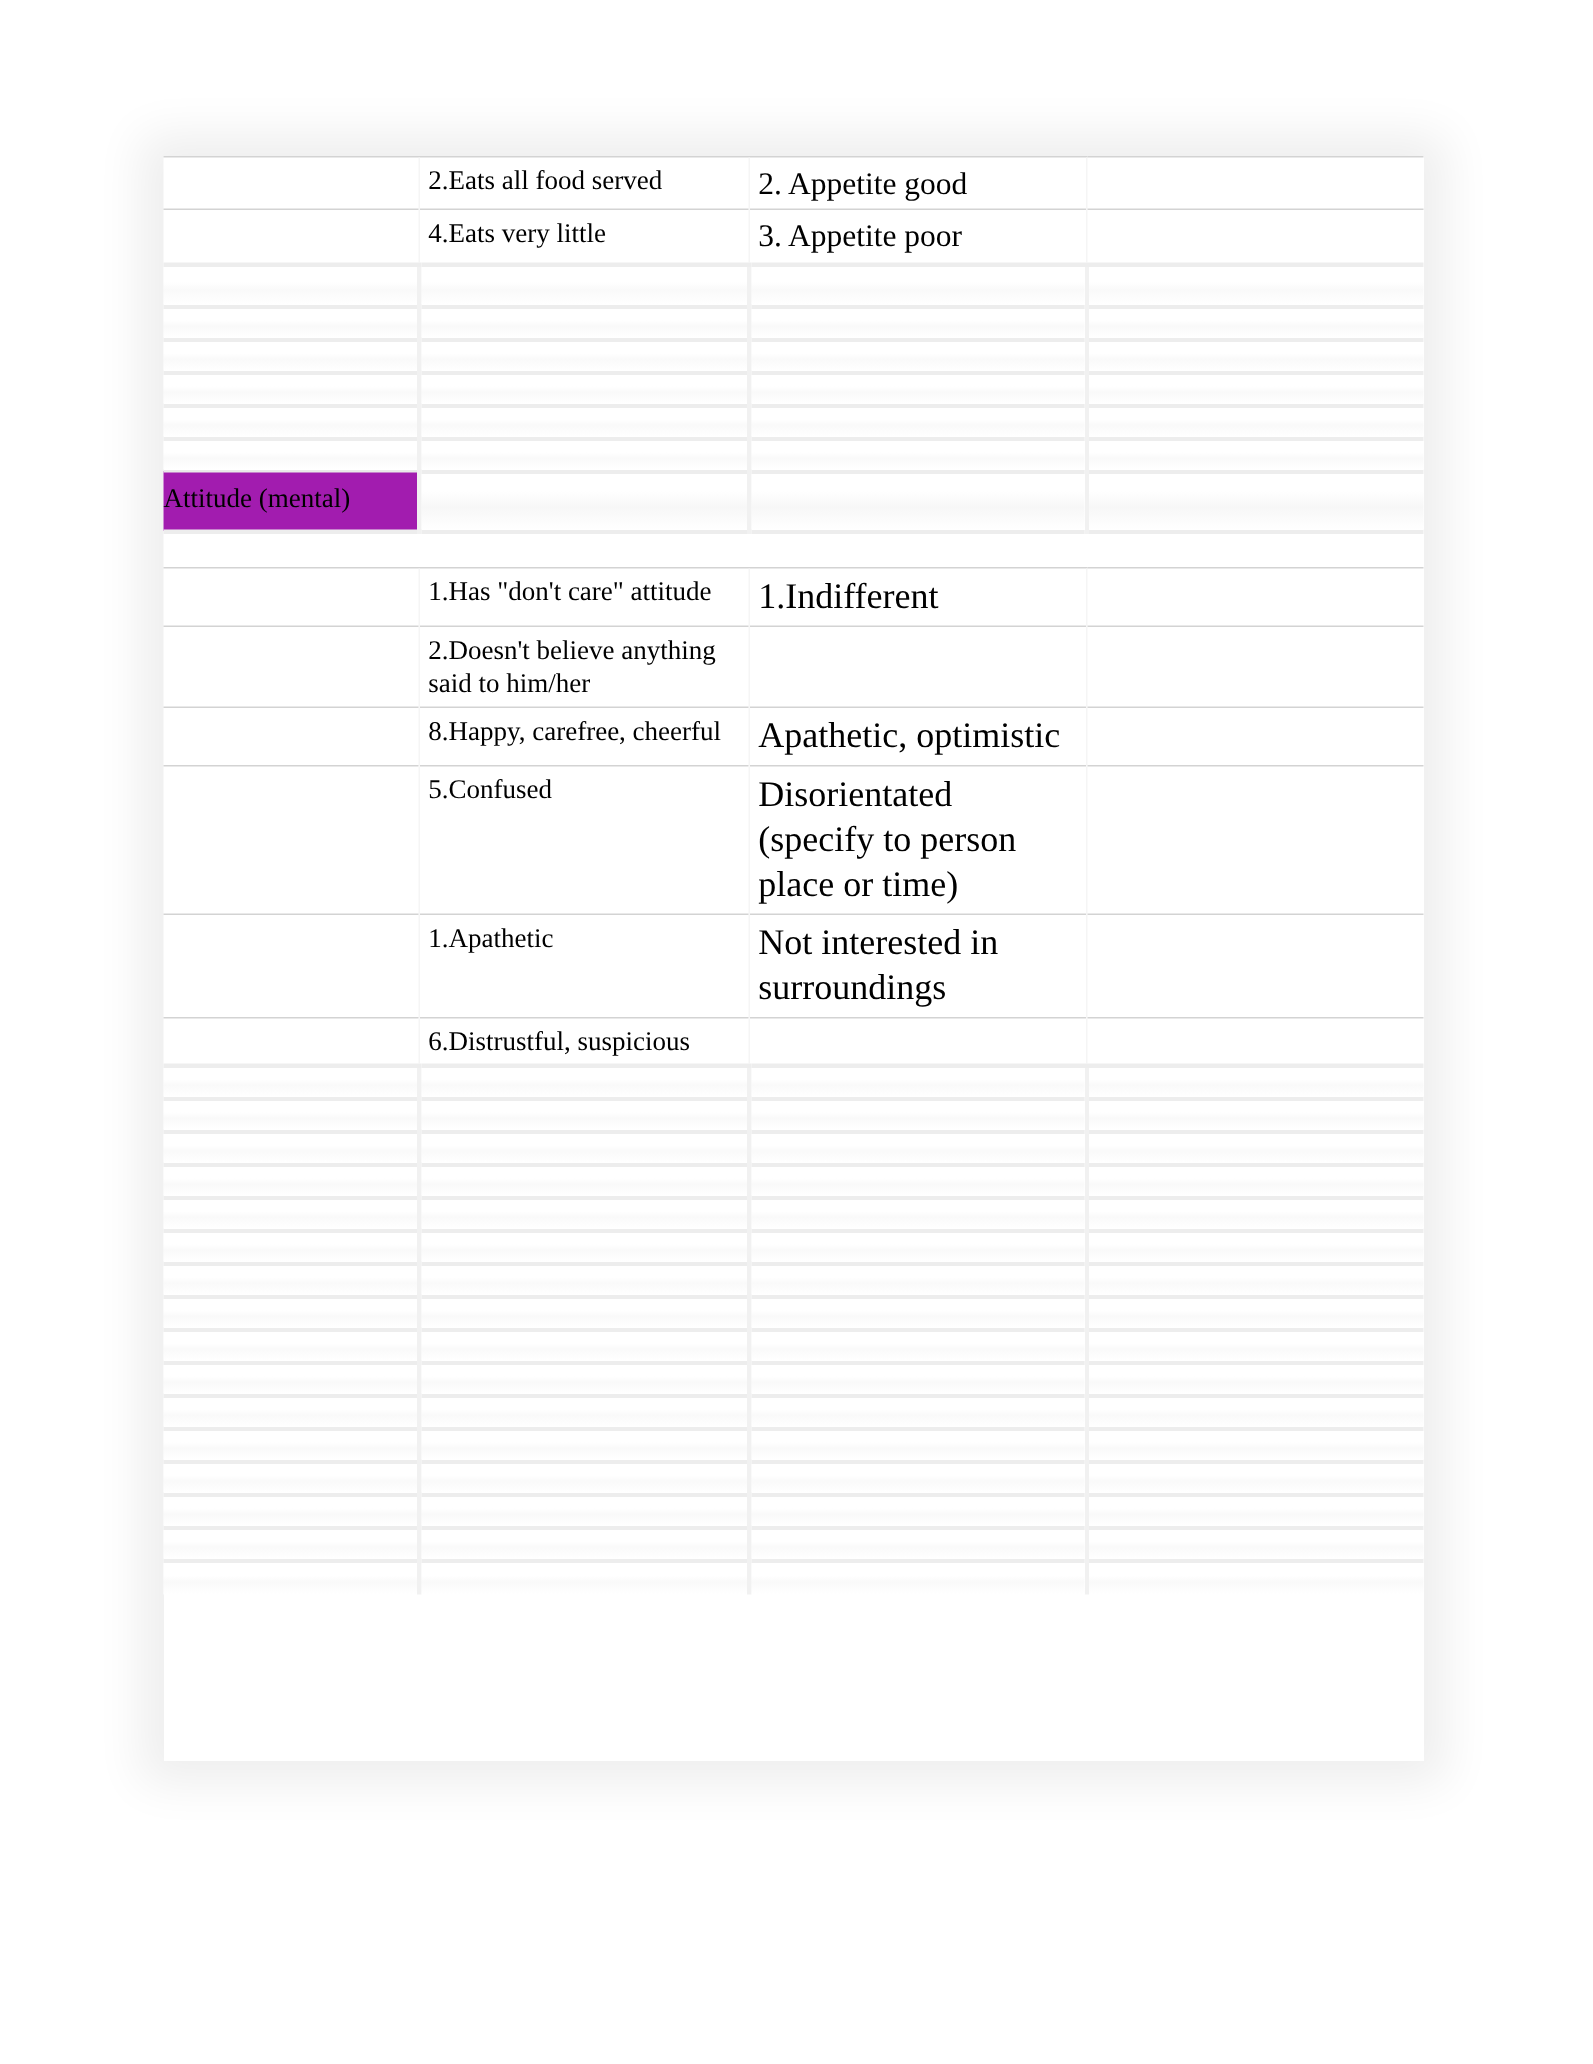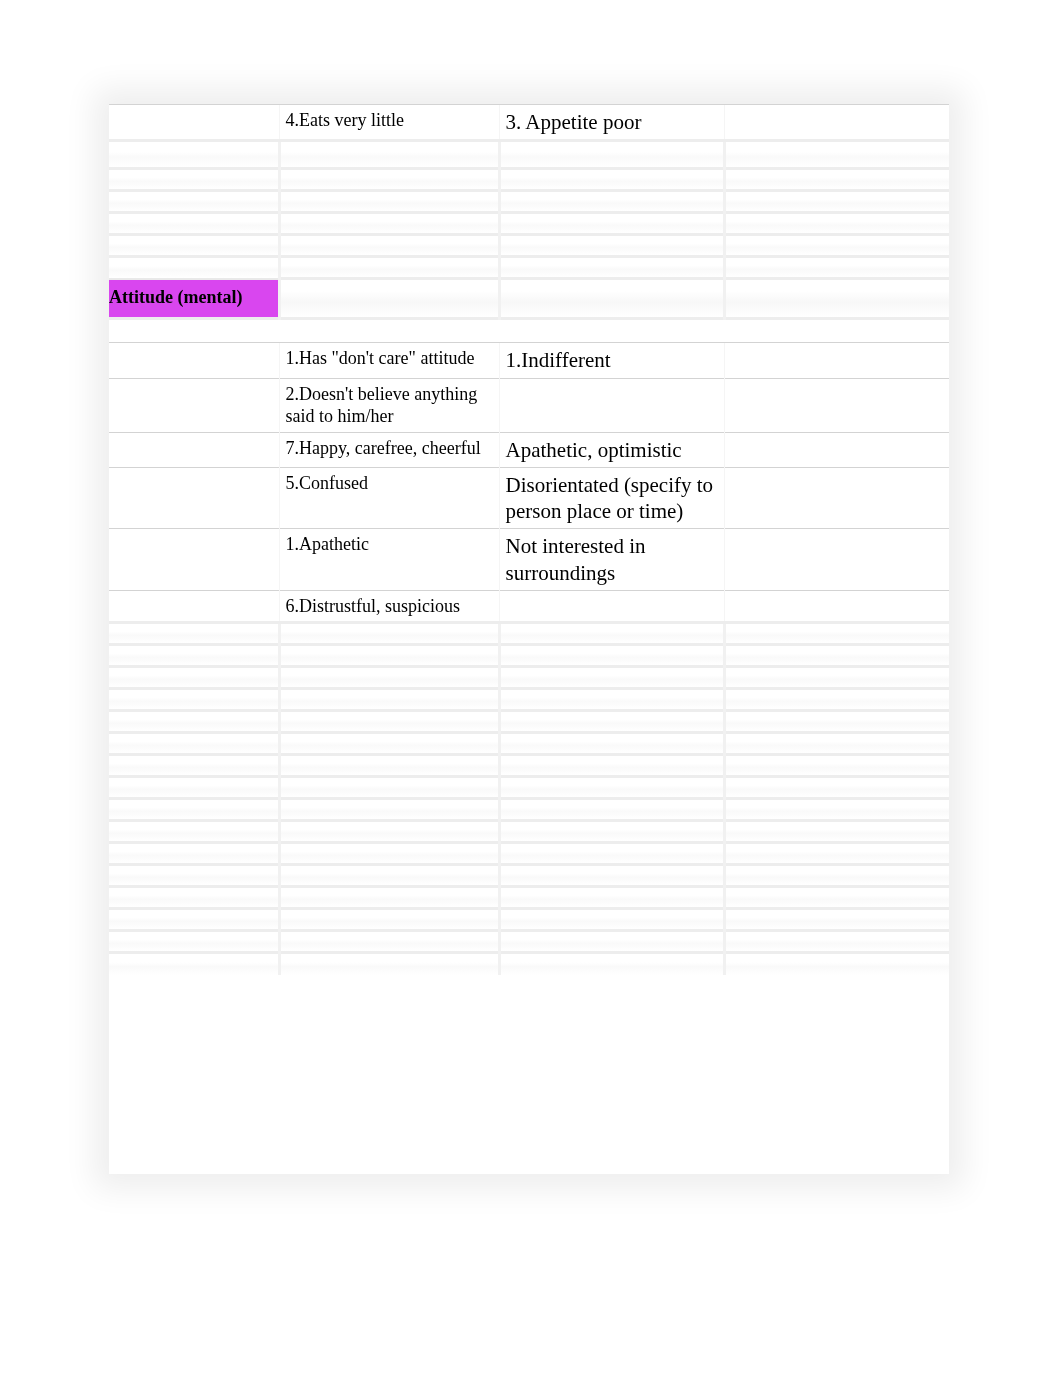--- a/index.html
+++ b/index.html
@@ -49,21 +49,21 @@
     line-height: 1.25;
     color: #000000;
   }
   td.sharp {
     border-top: 1px solid #d3d3d3;
   }
   .col3-font {
     font-size: 21px;
   }
   .col3-small {
-    font-size: 21px;
+    font-size: 24px;
   }
   .section-label {
     font-size: 18px;
     font-family: "Times New Roman", Times, serif;
     padding-left: 0;
   }
   
   tr.blurred td {
     height: 22px;
     padding: 0;
@@ -82,23 +82,22 @@
     height: 28px;
   }
   
   .attitude-row td {
     height: 40px;
   }
   .attitude-row .section-label-cell {
     border-top: 2px solid #e9e9e9;
     padding-top: 6px;
     padding-left: 0;
-    background: #d946ef;
+    background: #a21caf;
     font-family: "Times New Roman", Times, serif;
-    font-weight: bold;
   }
   .attitude-row .blur-cell {
     border-top: 3px solid #ededed;
     position: relative;
     background: #ffffff;
   }
   .attitude-row .blur-cell::after {
     content: "";
     position: absolute;
     left: 0; right: 0; top: 0; height: 100%;
@@ -130,20 +129,26 @@
   <table>
     <colgroup>
       <col class="c1">
         <col class="c2">
         <col class="c3">
         <col class="c4">
     </colgroup>
     <tbody id="tbody">
         <tr>
           <td class="sharp"></td>
+          <td class="sharp">2.Eats all food served</td>
+          <td class="sharp col3-font">2. Appetite good</td>
+          <td class="sharp"></td>
+        </tr>
+        <tr>
+          <td class="sharp"></td>
           <td class="sharp">4.Eats very little</td>
           <td class="sharp col3-font">3. Appetite poor</td>
           <td class="sharp"></td>
         </tr>
         <tr class="blurred blurred-tall">
           <td></td>
           <td></td>
           <td></td>
           <td></td>
         </tr>
@@ -196,21 +201,21 @@
           <td class="sharp"></td>
         </tr>
         <tr>
           <td class="sharp"></td>
           <td class="sharp">2.Doesn't believe anything said to him/her</td>
           <td class="sharp col3-small"></td>
           <td class="sharp"></td>
         </tr>
         <tr>
           <td class="sharp"></td>
-          <td class="sharp">7.Happy, carefree, cheerful</td>
+          <td class="sharp">8.Happy, carefree, cheerful</td>
           <td class="sharp col3-small">Apathetic, optimistic</td>
           <td class="sharp"></td>
         </tr>
         <tr>
           <td class="sharp"></td>
           <td class="sharp">5.Confused</td>
           <td class="sharp col3-small">Disorientated (specify to person place or time)</td>
           <td class="sharp"></td>
         </tr>
         <tr>

